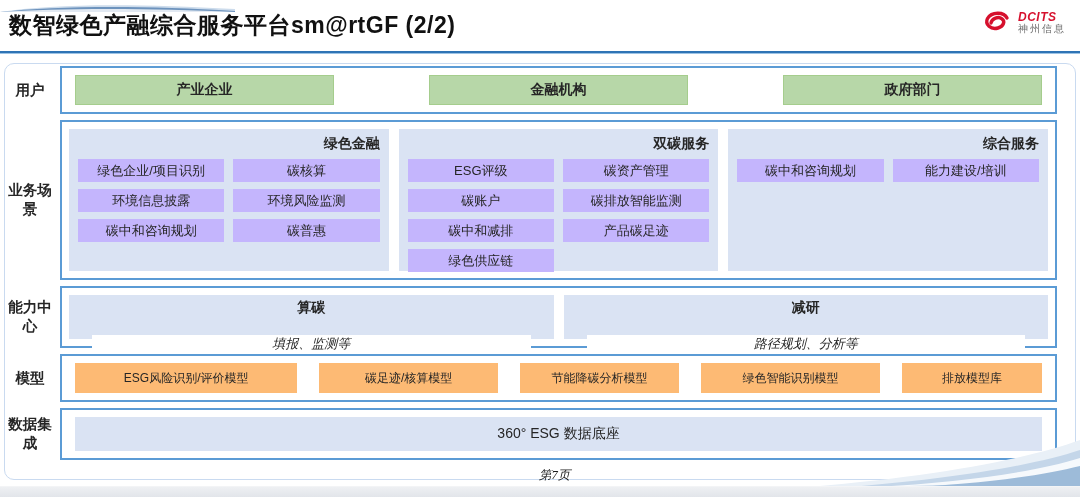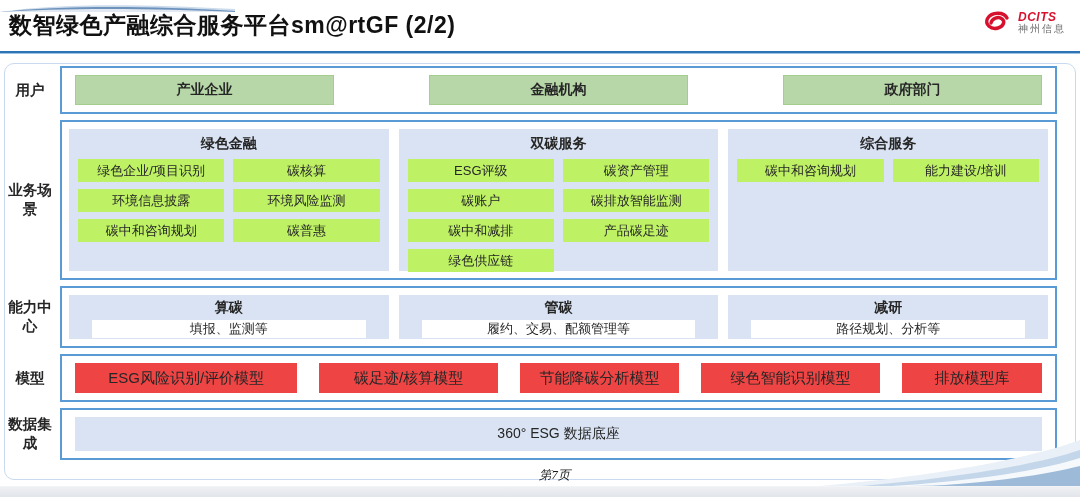--- a/index.html
+++ b/index.html
@@ -34,34 +34,34 @@
   .row-box { flex:1; background:#fff; border:2px solid #5b9bd5; }
 
   
   .users-box { height:48px; padding:7px 13px; display:flex; justify-content:space-between; align-items:stretch; }
   .user-chip { width:26.8%; background:#b7d7a8; border:1px solid #a5cd8d;
     display:flex; align-items:center; justify-content:center; font-size:14px; font-weight:600; }
 
   
   .scen-box { height:160px; padding:7px; display:flex; gap:10px; }
   .scen-col { flex:1; background:#dae3f3; padding:5px 9px 7px; display:flex; flex-direction:column; }
-  .scen-head { text-align:center; font-weight:bold; font-size:14px; margin:1px 0 6px; }
+  .scen-head { text-align:right; font-weight:bold; font-size:14px; margin:1px 0 6px; }
   .scen-grid { display:grid; grid-template-columns:1fr 1fr; gap:7px 9px; align-content:start; }
-  .scen-item { background:#bef264; height:23px; display:flex; align-items:center; justify-content:center; font-size:13px; }
+  .scen-item { background:#c4b5fd; height:23px; display:flex; align-items:center; justify-content:center; font-size:13px; }
 
   
   .cap-box { height:62px; padding:7px; display:flex; gap:10px; }
   .cap-cell { flex:1; background:#dae3f3; padding:3px 23px 6px; display:flex; flex-direction:column; }
   .cap-title { text-align:center; font-weight:bold; font-size:14px; line-height:18px; }
-  .cap-desc { background:#fff; height:22px; margin-top:4px; display:flex; align-items:center; justify-content:center;
-    font-size:13px; font-family:"Liberation Serif","DejaVu Serif",serif; }
+  .cap-desc { background:#fff; height:22px; margin-top:19px; display:flex; align-items:center; justify-content:center;
+    font-size:13px; font-style:italic; font-family:"Liberation Serif","DejaVu Serif",serif; }
 
   
   .model-box { height:48px; padding:7px 13px; display:flex; justify-content:space-between; }
-  .model-item { background:#ef4444; display:flex; align-items:center; justify-content:center; font-size:15px; }
+  .model-item { background:#fdba74; display:flex; align-items:center; justify-content:center; font-size:12px; }
   .model-item:nth-child(1){ width:23%; }
   .model-item:nth-child(2){ width:18.5%; }
   .model-item:nth-child(3){ width:16.5%; }
   .model-item:nth-child(4){ width:18.5%; }
   .model-item:nth-child(5){ width:14.5%; }
 
   
   .data-box { height:52px; padding:7px 13px; display:flex; }
   .data-item { flex:1; background:#dae3f3; display:flex; align-items:center; justify-content:center; font-size:14px; }
 
@@ -151,24 +151,20 @@
     </div>
 
     <div class="row">
       <div class="row-label">能力中心</div>
       <div class="row-box cap-box">
         <div class="cap-cell">
           <div class="cap-title">算碳</div>
           <div class="cap-desc">填报、监测等</div>
         </div>
         <div class="cap-cell">
-          <div class="cap-title">管碳</div>
-          <div class="cap-desc">履约、交易、配额管理等</div>
-        </div>
-        <div class="cap-cell">
           <div class="cap-title">减研</div>
           <div class="cap-desc">路径规划、分析等</div>
         </div>
       </div>
     </div>
 
     <div class="row">
       <div class="row-label">模型</div>
       <div class="row-box model-box">
         <div class="model-item">ESG风险识别/评价模型</div>

